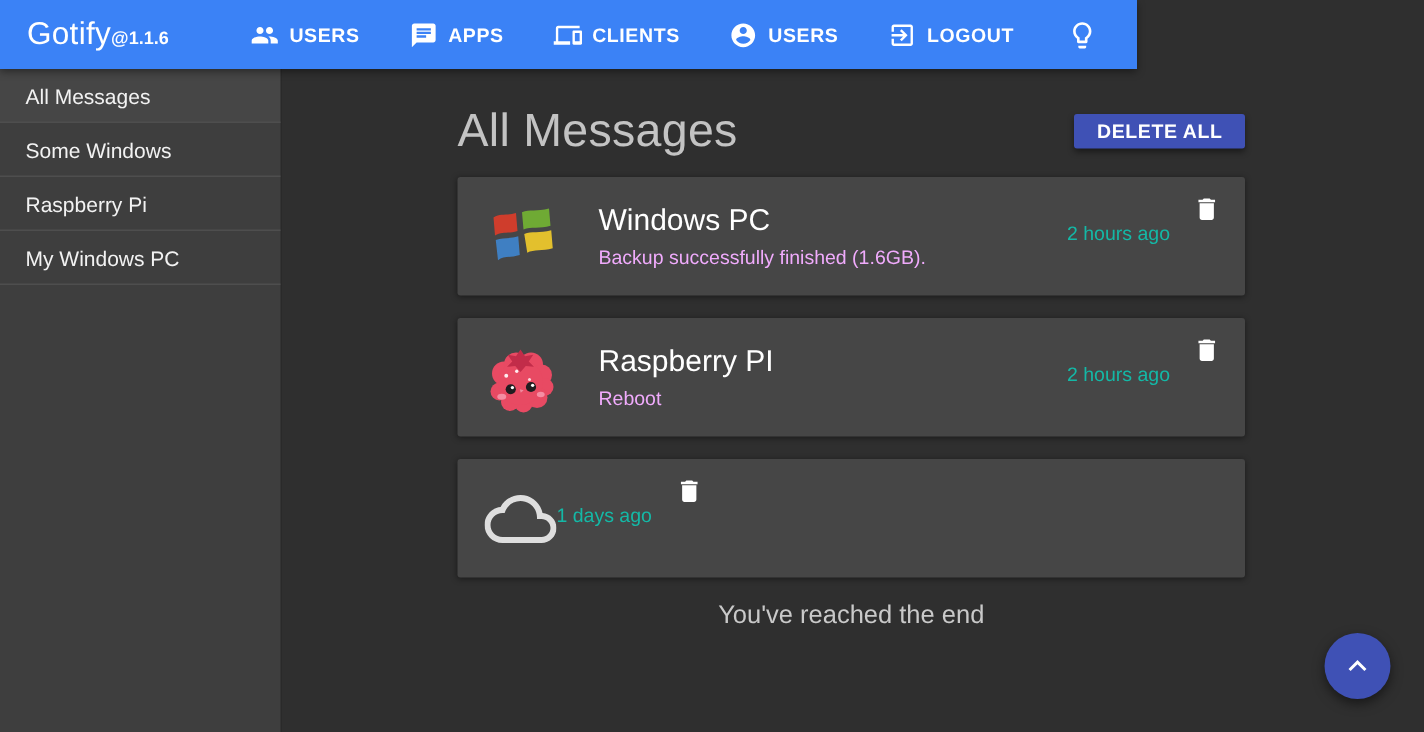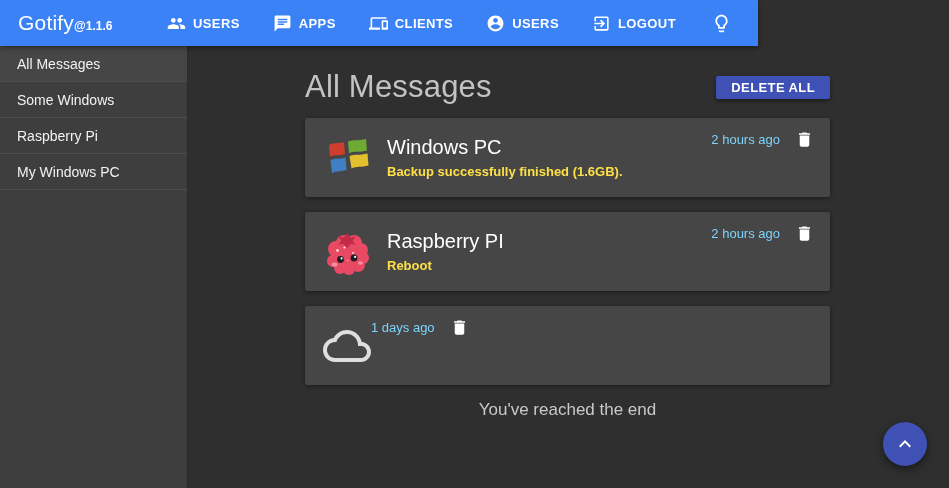--- a/index.html
+++ b/index.html
@@ -33,25 +33,25 @@
   .content{width:525px;margin-left:117px;}
   .title-row{margin-top:24px;height:34px;display:flex;align-items:center;justify-content:space-between;}
   .page-title{font-size:31px;font-weight:400;color:#c3c3c3;letter-spacing:.2px;}
   .delete-all{background:#3f51b5;color:#fff;border:none;border-radius:2px;cursor:pointer;
     font-family:inherit;font-size:13px;font-weight:700;letter-spacing:.4px;
     padding:4px 15px;box-shadow:0 2px 4px rgba(0,0,0,.45);}
   .cards{margin-top:14px;}
   .card{background:#464646;border-radius:2px;box-shadow:0 1px 4px rgba(0,0,0,.45);
     height:79px;margin-bottom:15px;display:flex;align-items:center;padding:0 16px 0 18px;}
   .app-ic{width:48px;height:48px;flex:0 0 48px;}
-  .card-text{flex:1;margin-left:16px;min-width:0;}
+  .card-text{flex:1;margin-left:28px;min-width:0;}
   .card-title{font-size:20px;font-weight:400;color:#fff;margin-bottom:5px;}
-  .card-body{font-size:13px;color:#fde047;font-weight:bold;}
+  .card-body{font-size:13px;color:#f0abfc;}
   .card-right{align-self:flex-start;padding-top:12px;display:flex;align-items:flex-start;gap:15px;}
-  .card-time{font-size:13px;color:#7dd3fc;line-height:19px;white-space:nowrap;}
+  .card-time{font-size:13px;color:#14b8a6;line-height:19px;white-space:nowrap;margin-top:16px;}
   .trash-btn{background:none;border:none;padding:0;cursor:pointer;width:19px;height:19px;color:#fff;line-height:0;}
   .end-text{margin-top:10px;text-align:center;font-size:17px;color:#c9c9c9;}
 
   
   .fab{position:absolute;right:22px;bottom:22px;width:44px;height:44px;border-radius:50%;
     background:#3f51b5;border:none;cursor:pointer;display:flex;align-items:center;justify-content:center;
     box-shadow:0 3px 8px rgba(0,0,0,.5);color:#fff;z-index:25;}
   .fab-ic{width:24px;height:24px;}
 </style>
 </head>

